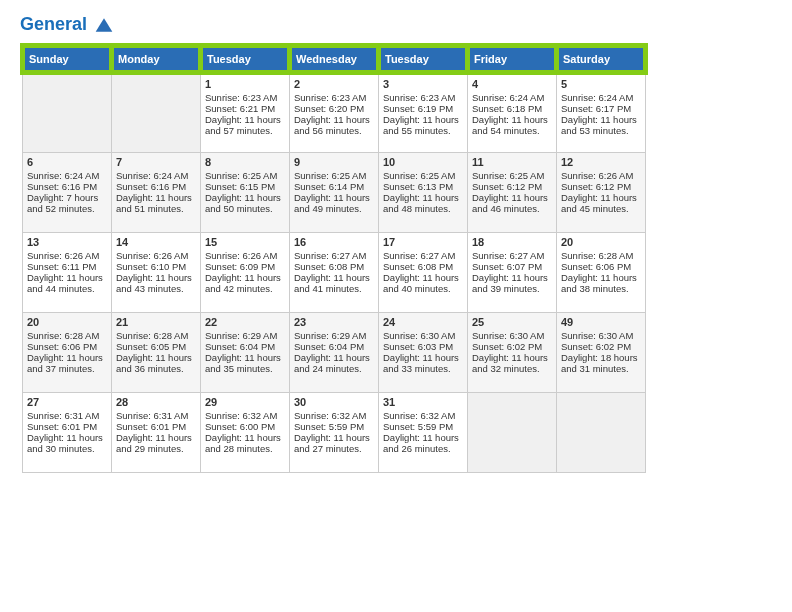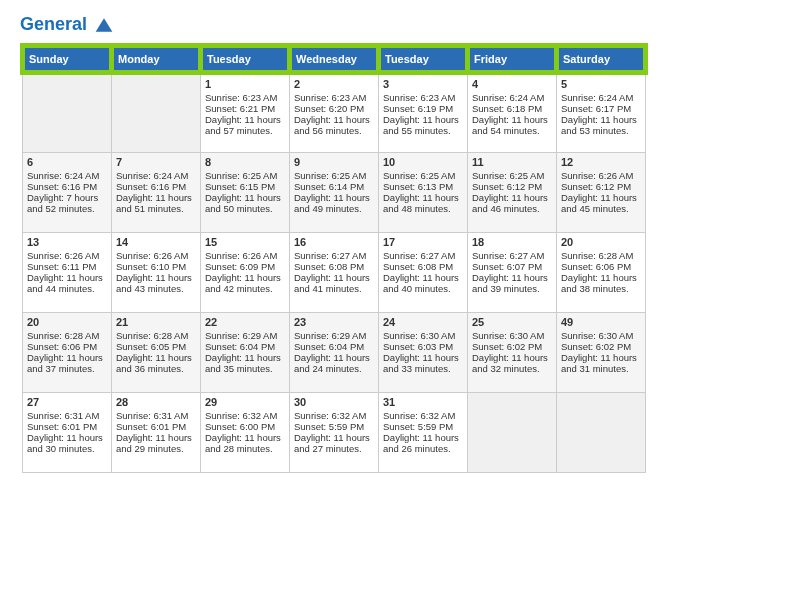--- a/index.html
+++ b/index.html
@@ -280,21 +280,21 @@
           <td>
             <span class="day-num">25</span>
             <div>Sunrise: 6:30 AM</div>
             <div>Sunset: 6:02 PM</div>
             <div>Daylight: 11 hours and 32 minutes.</div>
           </td>
           <td>
             <span class="day-num">49</span>
             <div>Sunrise: 6:30 AM</div>
             <div>Sunset: 6:02 PM</div>
-            <div>Daylight: 11 hours and 31 minutes.</div>
+            <div>Daylight: 18 hours and 31 minutes.</div>
           </td>
         </tr>
         <tr>
           <td>
             <span class="day-num">27</span>
             <div>Sunrise: 6:31 AM</div>
             <div>Sunset: 6:01 PM</div>
             <div>Daylight: 11 hours and 30 minutes.</div>
           </td>
           <td>

